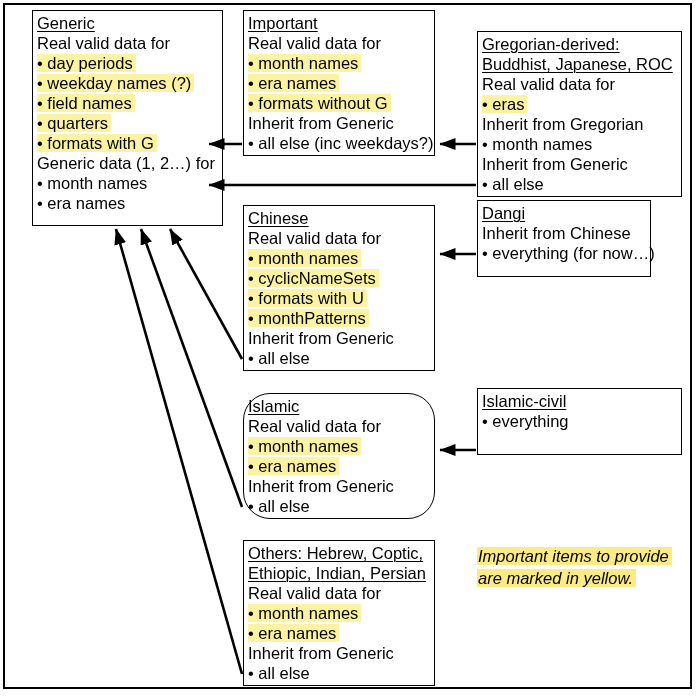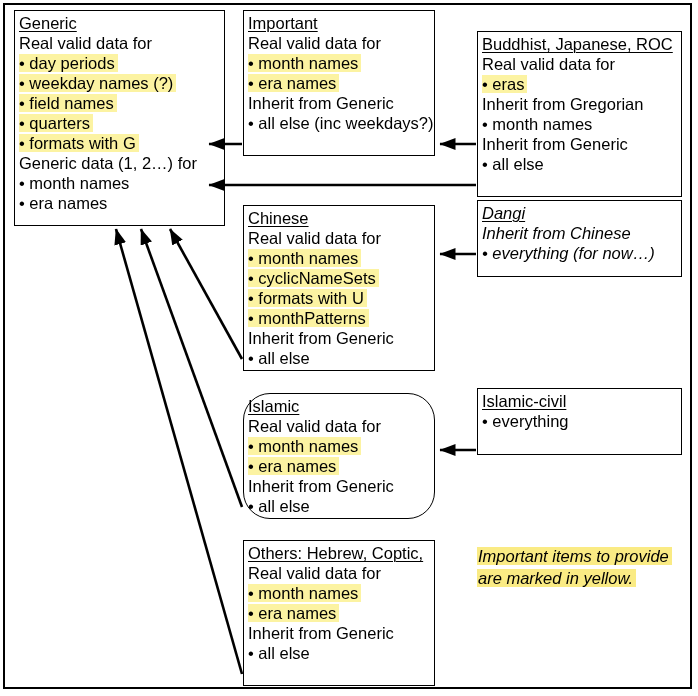--- a/index.html
+++ b/index.html
@@ -50,78 +50,81 @@
   .note .nline { height: 22px; line-height: 22px; white-space: nowrap; font-style: italic; }
   .note .nline span { background: var(--note-hl, #FAEB84); padding: 0 3px 0 1px; }
 </style>
 </head>
 <body>
 
 <div class="canvas">
   <div class="frame"></div>
 
   <div id="boxes">
-      <div class="box" style="left: 14px; top: 10px; width: 211px; height: 216px;">
+      <div class="box" style="left: 32px; top: 10px; width: 191px; height: 216px;">
         <div class="line"><span class="ul">Generic</span></div>
         <div class="line"><span>Real valid data for</span></div>
         <div class="line"><span class="hl">• day periods</span></div>
         <div class="line"><span class="hl">• weekday names (?)</span></div>
         <div class="line"><span class="hl">• field names</span></div>
         <div class="line"><span class="hl">• quarters</span></div>
         <div class="line"><span class="hl">• formats with G</span></div>
         <div class="line"><span>Generic data (1, 2…) for</span></div>
         <div class="line"><span>• month names</span></div>
         <div class="line"><span>• era names</span></div>
       </div>
       <div class="box" style="left: 243px; top: 10px; width: 192px; height: 146px;">
         <div class="line"><span class="ul">Important</span></div>
         <div class="line"><span>Real valid data for</span></div>
         <div class="line"><span class="hl">• month names</span></div>
         <div class="line"><span class="hl">• era names</span></div>
+        <div class="line"><span class="hl">• formats without G</span></div>
         <div class="line"><span>Inherit from Generic</span></div>
         <div class="line"><span>• all else (inc weekdays?)</span></div>
       </div>
       <div class="box" style="left: 477px; top: 31px; width: 205px; height: 166px;">
+        <div class="line"><span class="ul">Gregorian-derived:</span></div>
         <div class="line"><span class="ul">Buddhist, Japanese, ROC</span></div>
         <div class="line"><span>Real valid data for</span></div>
         <div class="line"><span class="hl">• eras</span></div>
         <div class="line"><span>Inherit from Gregorian</span></div>
         <div class="line"><span>• month names</span></div>
         <div class="line"><span>Inherit from Generic</span></div>
         <div class="line"><span>• all else</span></div>
       </div>
       <div class="box" style="left: 243px; top: 205px; width: 192px; height: 166px;">
         <div class="line"><span class="ul">Chinese</span></div>
         <div class="line"><span>Real valid data for</span></div>
         <div class="line"><span class="hl">• month names</span></div>
         <div class="line"><span class="hl">• cyclicNameSets</span></div>
         <div class="line"><span class="hl">• formats with U</span></div>
         <div class="line"><span class="hl">• monthPatterns</span></div>
         <div class="line"><span>Inherit from Generic</span></div>
         <div class="line"><span>• all else</span></div>
       </div>
-      <div class="box" style="left: 477px; top: 200px; width: 205px; height: 77px; font-style: italic;">
+      <div class="box" style="left: 477px; top: 200px; width: 174px; height: 77px;">
         <div class="line"><span class="ul">Dangi</span></div>
         <div class="line"><span>Inherit from Chinese</span></div>
         <div class="line"><span>• everything (for now…)</span></div>
       </div>
       <div class="box" style="left: 243px; top: 393px; width: 192px; height: 126px; border-radius: 27px;">
         <div class="line"><span class="ul">Islamic</span></div>
         <div class="line"><span>Real valid data for</span></div>
         <div class="line"><span class="hl">• month names</span></div>
         <div class="line"><span class="hl">• era names</span></div>
         <div class="line"><span>Inherit from Generic</span></div>
         <div class="line"><span>• all else</span></div>
       </div>
       <div class="box" style="left: 477px; top: 388px; width: 205px; height: 67px;">
         <div class="line"><span class="ul">Islamic-civil</span></div>
         <div class="line"><span>• everything</span></div>
       </div>
       <div class="box" style="left: 243px; top: 540px; width: 192px; height: 146px;">
         <div class="line"><span class="ul">Others: Hebrew, Coptic,</span></div>
+        <div class="line"><span class="ul">Ethiopic, Indian, Persian</span></div>
         <div class="line"><span>Real valid data for</span></div>
         <div class="line"><span class="hl">• month names</span></div>
         <div class="line"><span class="hl">• era names</span></div>
         <div class="line"><span>Inherit from Generic</span></div>
         <div class="line"><span>• all else</span></div>
       </div>
     </div>
 
   <svg id="arrow-layer" viewBox="0 0 698 696" xmlns="http://www.w3.org/2000/svg">
     <defs>

